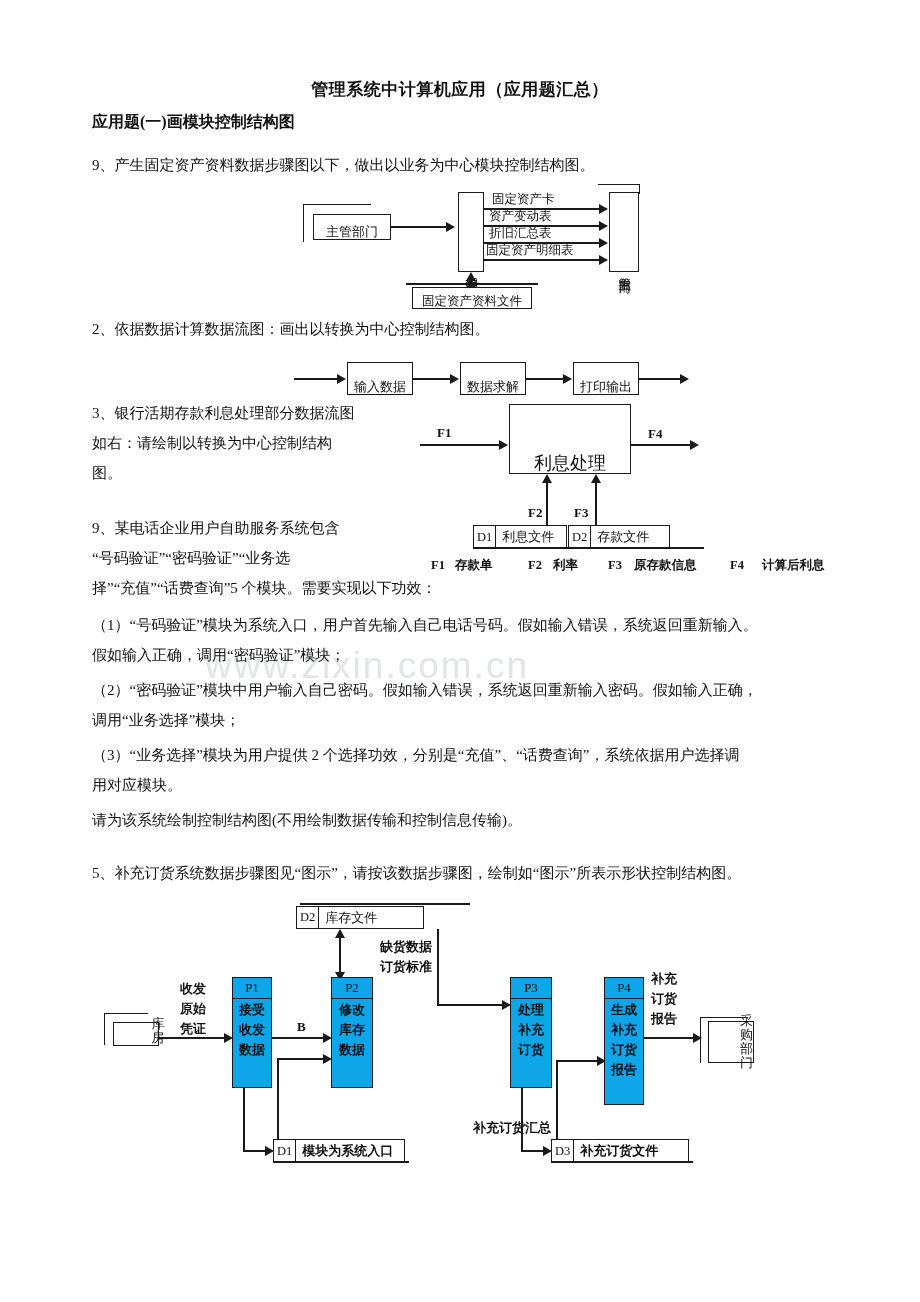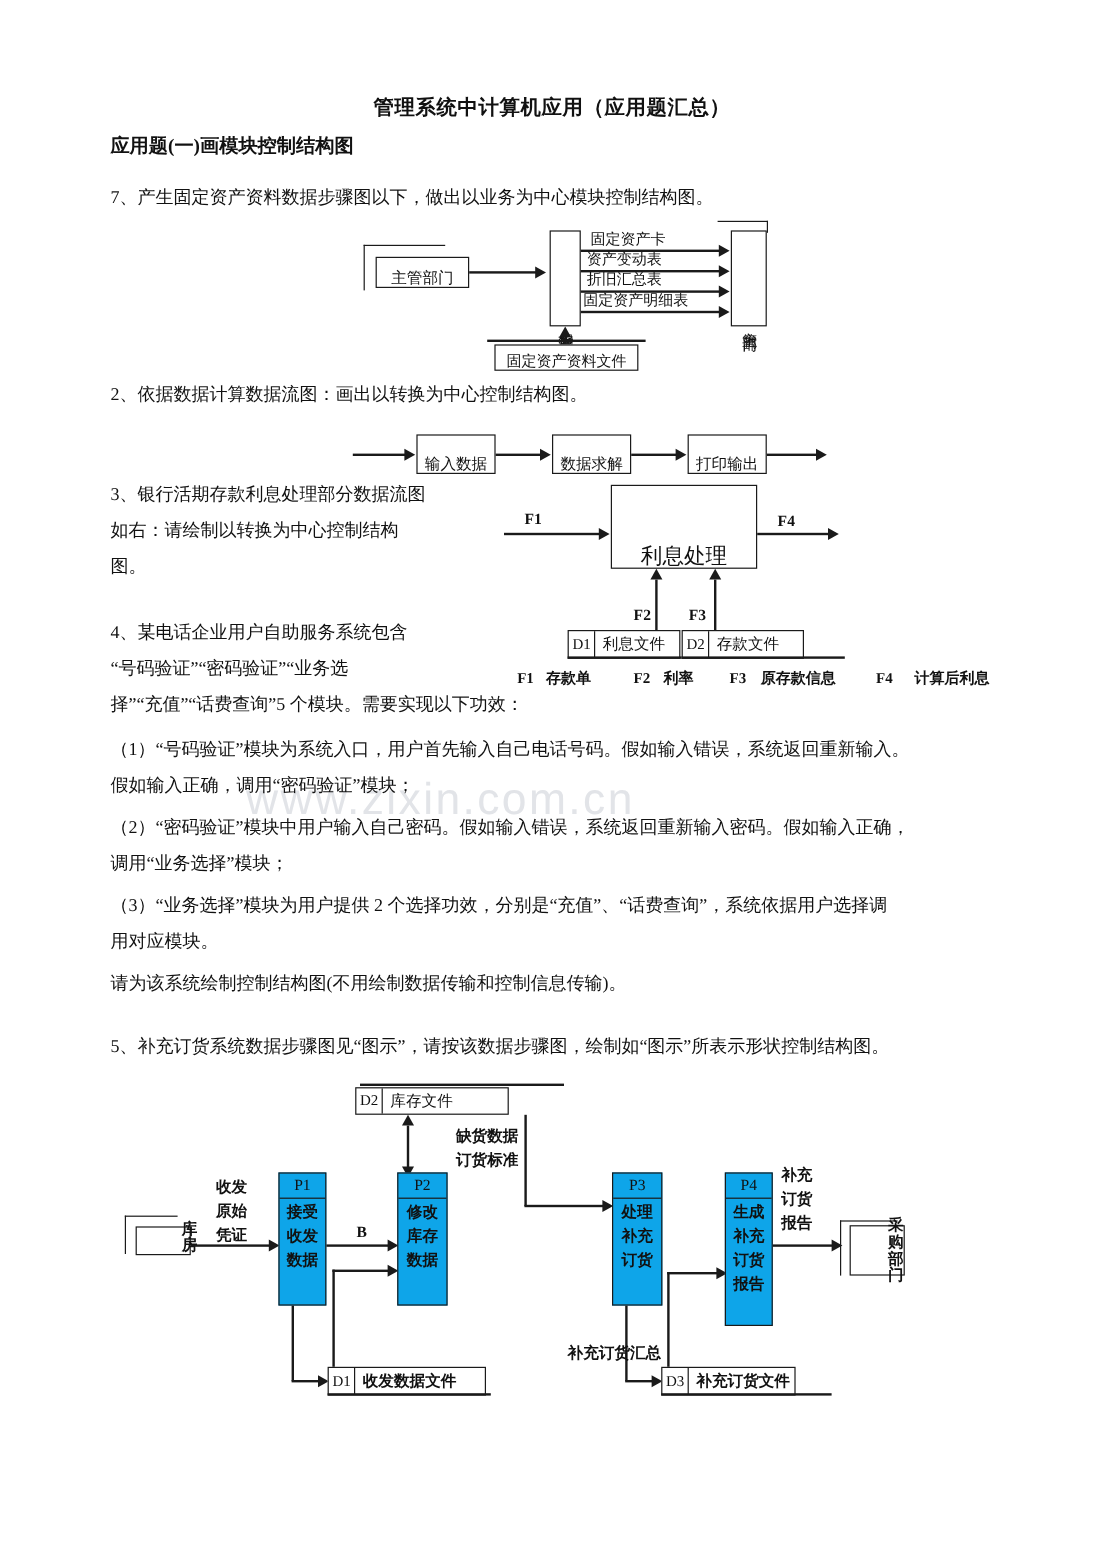--- a/index.html
+++ b/index.html
@@ -37,21 +37,21 @@
   }
 
   
   .dg { position:absolute; z-index:1; }
   .bx {
     position:absolute; border:1.5px solid #1a1a1a; background:#fff;
     display:flex; align-items:flex-end; justify-content:center;
     font-size:13px; line-height:1.08; text-align:center;
     font-family:"Liberation Serif", serif;
   }
-  .bx.b { font-weight:bold;padding-left:44px; }
+  .bx.b { font-weight:normal;padding-left:44px; }
   .vtext { writing-mode: vertical-rl; text-orientation: upright; letter-spacing:1px; }
   .ln   { position:absolute; background:#1a1a1a; }
   .lh   { height:1.5px; }
   .lv   { width:1.5px; }
   .lbl  { position:absolute; font-size:12.5px; white-space:nowrap; line-height:15px; }
   .lbl.b{ font-weight:bold; }
   .arw  { position:absolute; width:0; height:0; }
   .arw-r{ border-top:5px solid transparent; border-bottom:5px solid transparent; border-left:9px solid #1a1a1a; }
   .arw-u{ border-left:5px solid transparent; border-right:5px solid transparent; border-bottom:9px solid #1a1a1a; }
   .arw-d{ border-left:5px solid transparent; border-right:5px solid transparent; border-top:9px solid #1a1a1a; }
@@ -84,21 +84,21 @@
 <body>
 
 <div class="page">
 
   <div class="watermark">www.zixin.com.cn</div>
 
   <div class="doc-title">管理系统中计算机应用（应用题汇总）</div>
 
   <div class="sec-head">应用题(一)画模块控制结构图</div>
 
-  <div class="para" style="left:92px; top:150px; width:760px;">7、产生固定资产资料数据步骤图以下，做出以业务为中心模块控制结构图。</div>
+  <div class="para" style="left:92px; top:150px; width:760px;">9、产生固定资产资料数据步骤图以下，做出以业务为中心模块控制结构图。</div>
 
   <div class="dg" style="left:0; top:0; width:920px; height:310px;">
 
     <div class="brk" style="left:303px; top:204px; width:68px; height:38px;"></div>
     <div class="bx" style="left:313px; top:214px; width:78px; height:26px;">
       <span>主管部门</span>
     </div>
 
     <div class="ln lh" style="left:391px; top:226px; width:56px;"></div>
     <div class="arw arw-r" style="left:446px; top:222px;"></div>
@@ -206,21 +206,21 @@
     <div class="lbl b" style="left:431px; top:558px; font-size:12.5px;">F1</div>
     <div class="lbl b" style="left:455px; top:558px; font-size:12.5px;">存款单</div>
     <div class="lbl b" style="left:528px; top:558px; font-size:12.5px;">F2</div>
     <div class="lbl b" style="left:553px; top:558px; font-size:12.5px;">利率</div>
     <div class="lbl b" style="left:608px; top:558px; font-size:12.5px;">F3</div>
     <div class="lbl b" style="left:634px; top:558px; font-size:12.5px;">原存款信息</div>
     <div class="lbl b" style="left:730px; top:558px; font-size:12.5px;">F4</div>
     <div class="lbl b" style="left:762px; top:558px; font-size:12.5px;">计算后利息</div>
   </div>
 
-  <div class="para" style="left:92px; top:513px; width:360px;">4、某电话企业用户自助服务系统包含</div>
+  <div class="para" style="left:92px; top:513px; width:360px;">9、某电话企业用户自助服务系统包含</div>
   <div class="para" style="left:92px; top:543px; width:360px;">“号码验证”“密码验证”“业务选</div>
   <div class="para" style="left:92px; top:573px; width:760px;">择”“充值”“话费查询”5 个模块。需要实现以下功效：</div>
 
   <div class="para" style="left:92px; top:610px; width:770px;">（1）“号码验证”模块为系统入口，用户首先输入自己电话号码。假如输入错误，系统返回重新输入。</div>
   <div class="para" style="left:92px; top:640px; width:770px;">假如输入正确，调用“密码验证”模块；</div>
   <div class="para" style="left:92px; top:675px; width:770px;">（2）“密码验证”模块中用户输入自己密码。假如输入错误，系统返回重新输入密码。假如输入正确，</div>
   <div class="para" style="left:92px; top:705px; width:770px;">调用“业务选择”模块；</div>
   <div class="para" style="left:92px; top:740px; width:770px;">（3）“业务选择”模块为用户提供 2 个选择功效，分别是“充值”、“话费查询”，系统依据用户选择调</div>
   <div class="para" style="left:92px; top:770px; width:770px;">用对应模块。</div>
   <div class="para" style="left:92px; top:805px; width:770px;">请为该系统绘制控制结构图(不用绘制数据传输和控制信息传输)。</div>
@@ -315,26 +315,26 @@
     <div class="arw arw-r" style="left:693px; top:1033px;"></div>
 
     <div class="brk" style="left:700px; top:1017px; width:48px; height:46px;"></div>
     <div class="bx b" style="left:708px; top:1021px; width:42px; height:42px; font-size:13px; flex-direction:column;">
       <span>采购</span>
       <span>部门</span>
     </div>
 
     <div class="store b" style="left:273px; top:1139px; width:132px;">
       <div class="did">D1</div>
-      <div class="dnm">收发数据文件</div>
+      <div class="dnm">模块为系统入口</div>
     </div>
     <div class="ln lh" style="left:273px; top:1161px; width:136px;"></div>
 
     <div class="lbl b" style="left:473px; top:1120px; font-size:13px;">补充订货汇总</div>
 
-    <div class="store b" style="left:551px; top:1139px; width:112px;">
+    <div class="store b" style="left:551px; top:1139px; width:138px;">
       <div class="did">D3</div>
       <div class="dnm">补充订货文件</div>
     </div>
     <div class="ln lh" style="left:551px; top:1161px; width:142px;"></div>
   </div>
 
 </div>
 
 </body></html>

